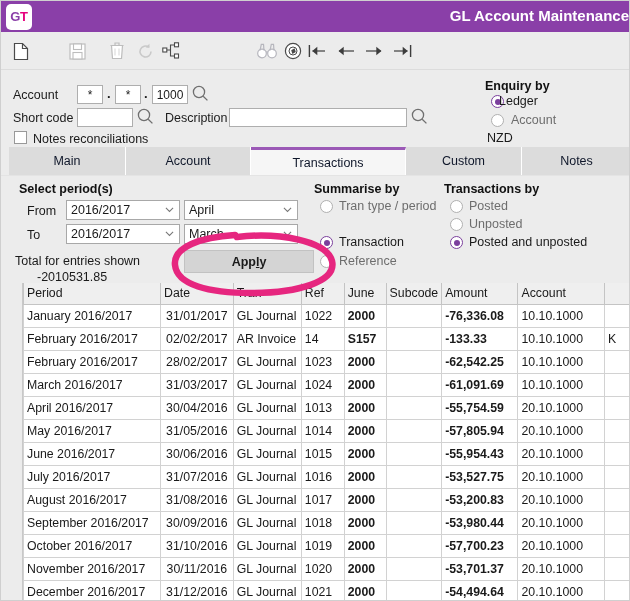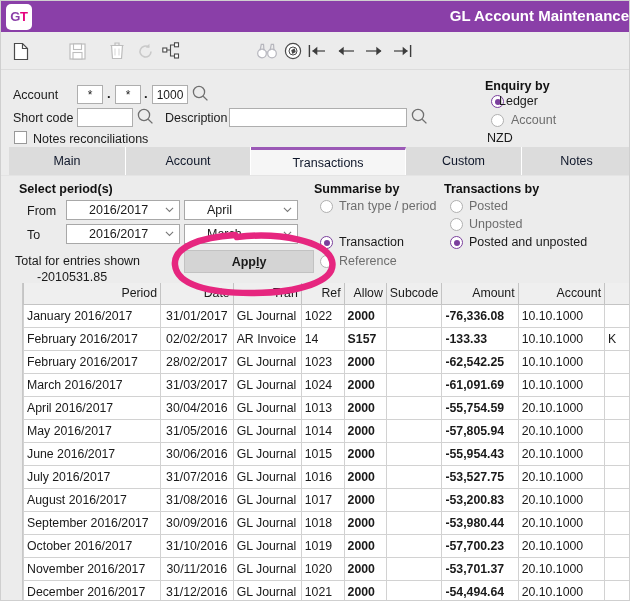--- a/index.html
+++ b/index.html
@@ -137,21 +137,21 @@
     background: #ececec;
     border-top: 1px solid #e4e4e4;
   }
   .combo {
     position: absolute;
     height: 20px;
     background: #ffffff;
     border: 1px solid #a8a8a8;
     font-size: 12.5px;
     line-height: 18px;
-    padding-left: 22px;
+    padding-left: 4px;
     color: #1a1a1a;
   }
   .combo .cv { display: inline-block; }
   .combo .arw {
     position: absolute; right: 5px; top: 6px;
     width: 9px; height: 6px;
   }
   .btn-apply {
     position: absolute;
     background: #d4d4d4;
@@ -188,21 +188,21 @@
     background: #ffffff;
     font-size: 12.3px;
   }
   table.grid th {
     background: #efefef;
     border: 1px solid #c4c4c4;
     border-top: none;
     height: 21px;
     font-weight: normal;
     color: #1a1a1a;
-    text-align: right;
+    text-align: left;
     padding: 0 3px;
     white-space: nowrap;
     overflow: hidden;
   }
   table.grid td {
     border: 1px solid #d2d2d2;
     height: 23px;
     padding: 0 3px;
     white-space: nowrap;
     overflow: hidden;
@@ -447,21 +447,21 @@
         <col style="width:90px">
           <col style="width:110px">
           <col style="width:40px">
       </colgroup>
       <thead>
         <tr>
           <th>Period</th>
           <th>Date</th>
           <th>Tran</th>
           <th>Ref</th>
-          <th>Allow</th>
+          <th>June</th>
           <th>Subcode</th>
           <th>Amount</th>
           <th>Account</th>
           <th></th>
         </tr>
       </thead>
       <tbody>
           <tr>
             <td>January 2016/2017</td>
             <td class="ctr">31/01/2017</td>

